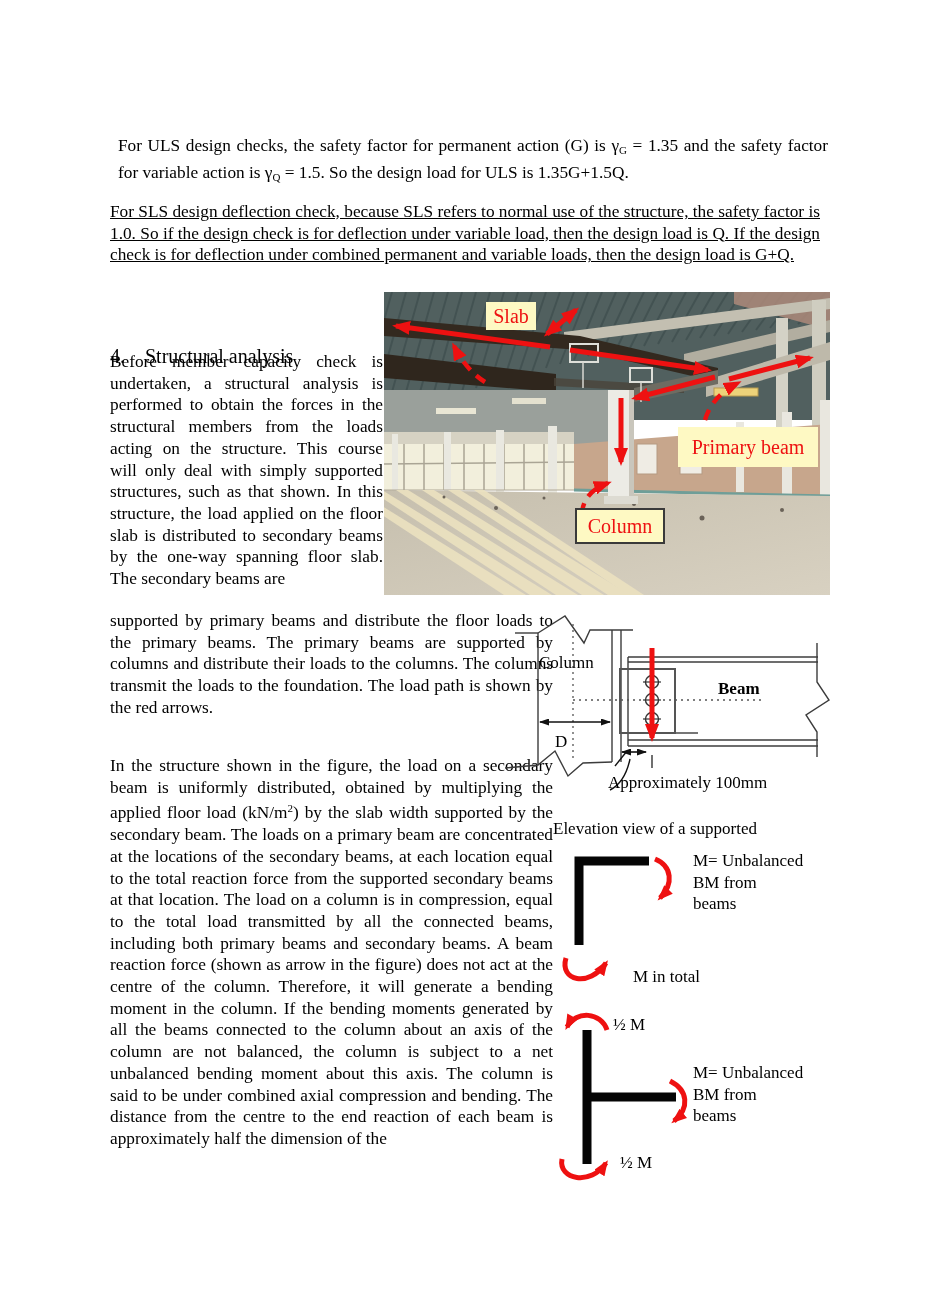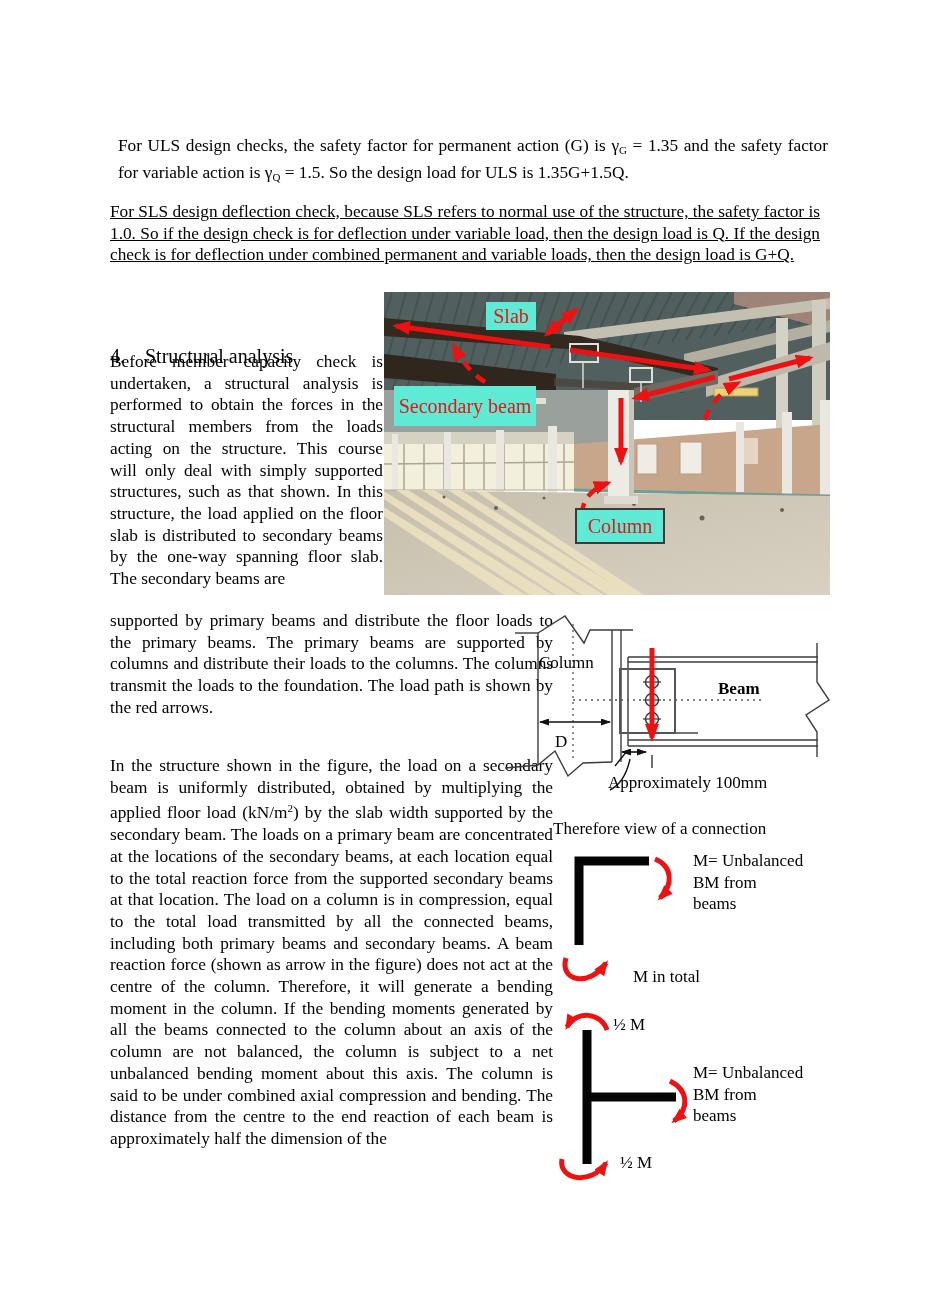--- a/index.html
+++ b/index.html
@@ -14,21 +14,21 @@
     text-align:justify; color:var(--text);
   }
   .para sub { font-size:11px; vertical-align:-3px; }
   .para sup { font-size:11px; vertical-align:6px; }
   .heading { position:absolute; font-size:20px;margin-top:37px; }
   .heading .hnum { display:inline-block; width:35px; }
   
   .photo-wrap { position:absolute; left:384px; top:292px; width:446px; height:303px; }
   .photo-wrap svg { position:absolute; left:0; top:0; }
   .photo-label {
-    position:absolute; background:#5eead4; color:var(--accent-red);
+    position:absolute; background:#fef9c3; color:var(--accent-red);
     font-size:20px; display:flex; align-items:center; justify-content:center;
     white-space:nowrap;
   }
   .photo-label.bordered { border:2px solid #3a3a3a; }
   
   .diagram { position:absolute; }
   .diagram svg { position:absolute; left:0; top:0; }
   .dlabel { position:absolute; font-size:17px; line-height:21.5px; color:var(--text); white-space:pre-line; }
   .red-stroke { stroke:var(--accent-red); }
   .red-fill   { fill:var(--accent-red); }
@@ -197,21 +197,21 @@
       <path class="red-stroke" d="M331,85 L251,106" marker-end="url(#arP)"></path>
       <path class="red-stroke" d="M237,106 L237,170" marker-end="url(#arP)"></path>
       <g stroke-width="4.5" stroke-dasharray="11 8">
         <path class="red-stroke" d="M101,90 Q82,78 70,54" marker-end="url(#arP)"></path>
         <path class="red-stroke" d="M321,128 Q328,104 354,91" marker-end="url(#arP)"></path>
         <path class="red-stroke" d="M198,222 Q199,200 224,191" marker-end="url(#arP)"></path>
       </g>
     </g>
   </svg>
   <div class="photo-label" style="left:102px; top:10px; width:50px; height:28px;">Slab</div>
-  <div class="photo-label" style="left:10px; top:94px; width:142px; height:40px;">Secondary beam</div>
+  <div class="photo-label" style="left:294px; top:135px; width:140px; height:40px;">Primary beam</div>
   <div class="photo-label bordered" style="left:191px; top:216px; width:86px; height:32px;">Column</div>
 </div>
 
 <div class="diagram" style="left:505px; top:612px; width:420px; height:238px;">
   <svg width="420" height="238" viewBox="0 0 420 238">
     <defs>
       <marker id="arC" viewBox="0 0 18 14" refX="14" refY="7" markerWidth="18" markerHeight="14" markerUnits="userSpaceOnUse" orient="auto-start-reverse">
         <path d="M0,0 L18,7 L0,14 z" class="red-fill"></path>
       </marker>
       <marker id="blkC" viewBox="0 0 10 7" refX="9" refY="3.5" markerWidth="10" markerHeight="7" markerUnits="userSpaceOnUse" orient="auto-start-reverse">
@@ -257,21 +257,21 @@
       <path d="M35,110 L105,110" stroke="#111" stroke-width="1.6" fill="none" marker-start="url(#blkC)" marker-end="url(#blkC)"></path>
       <path d="M117,140 L141,140" stroke="#111" stroke-width="1.6" fill="none" marker-start="url(#blkC)" marker-end="url(#blkC)"></path>
       <path d="M122,139 L110,154" stroke="#111" stroke-width="1.4" fill="none"></path>
       <path d="M125,147 C122,161 117,172 105,178" stroke="#111" stroke-width="1.4" fill="none"></path>
     </g>
   </svg>
   <div class="dlabel" style="left:34px; top:40px;">Column</div>
   <div class="dlabel" style="left:213px; top:66px;font-weight:bold;">Beam</div>
   <div class="dlabel" style="left:50px; top:119px;">D</div>
   <div class="dlabel" style="left:103px; top:160px;">Approximately 100mm</div>
-  <div class="dlabel" style="left:48px; top:206px;">Therefore view of a connection</div>
+  <div class="dlabel" style="left:48px; top:206px;">Elevation view of a supported</div>
 </div>
 
 <div class="diagram" style="left:556px; top:846px; width:290px; height:150px;">
   <svg width="290" height="150" viewBox="0 0 290 150">
     <defs>
       <marker id="arM1" viewBox="0 0 18 14" refX="14" refY="7" markerWidth="16" markerHeight="12" markerUnits="userSpaceOnUse" orient="auto-start-reverse">
         <path d="M0,0 L18,7 L0,14 z" class="red-fill"></path>
       </marker>
     </defs>
     <path class="thick-bar" d="M23,99 L23,15 L93,15"></path>

